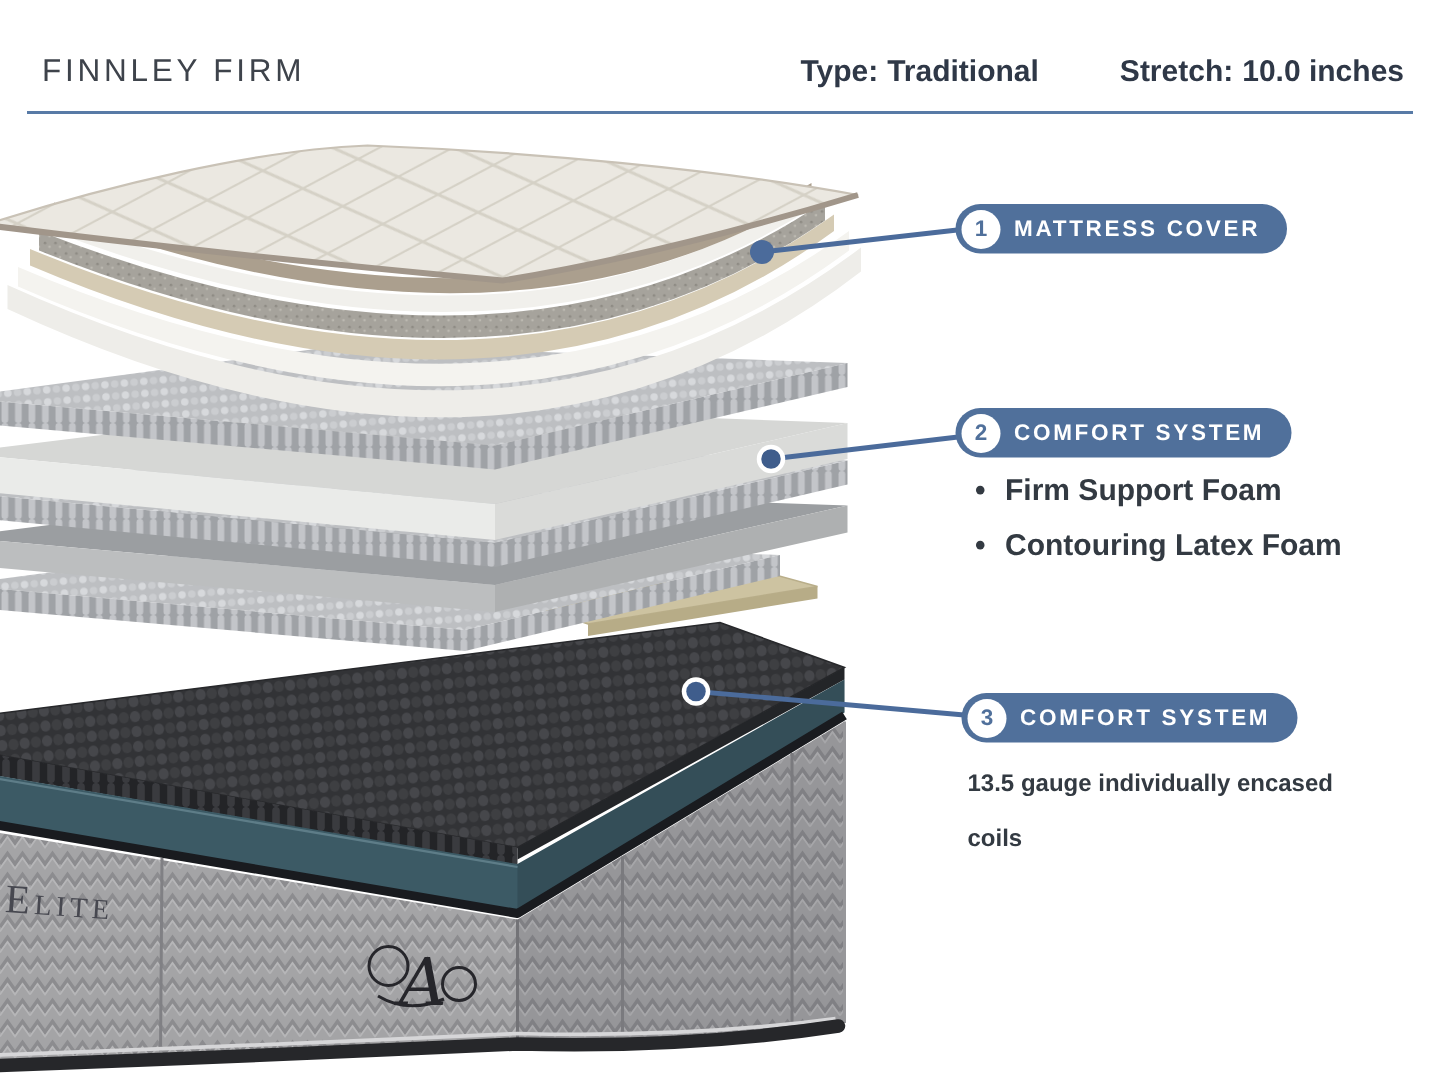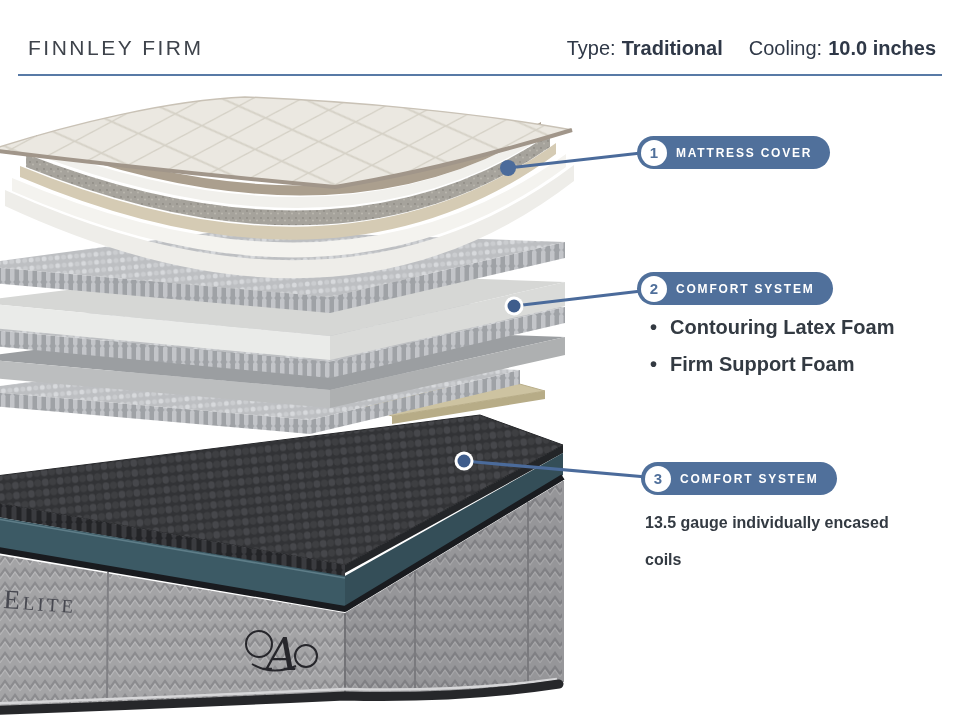--- a/index.html
+++ b/index.html
@@ -5,50 +5,50 @@
   html,body{margin:0;padding:0;background:#fff;}
   .stage{position:relative;width:960px;height:720px;background:#ffffff;overflow:hidden;
          font-family:"Liberation Sans", sans-serif;}
   
   .hdr{position:absolute;left:18px;right:18px;top:0;height:76px;
        border-bottom:2px solid #587aa6;display:flex;align-items:flex-end;
        justify-content:space-between;padding-bottom:14px;box-sizing:border-box;}
   .title{margin:0;font-size:21px;font-weight:500;letter-spacing:2.5px;color:#3e434b;padding-left:10px;}
   .specs{display:flex;align-items:baseline;gap:26px;font-size:20px;color:#2f3847;padding-right:6px;}
   .spec{white-space:nowrap;}
-  .spec .lab{font-weight:400;}
+  .spec .lab{font-weight:700;margin-left:28px;}
   .spec .val{font-weight:700;margin-left:6px;text-align:right;}
   
   svg.art{position:absolute;left:0;top:90px;}
   
   .badge{position:absolute;height:33px;background:#50709b;border-radius:17px;
          display:inline-flex;align-items:center;gap:9px;padding:0 18px 0 4px;box-sizing:border-box;}
   .badge-num{width:26px;height:26px;border-radius:50%;background:#fff;color:#50709b;
              font-size:15px;font-weight:700;display:flex;align-items:center;justify-content:center;}
-  .badge-label{color:#ffffff;font-size:12px;font-weight:700;letter-spacing:1.8px;white-space:nowrap;}
+  .badge-label{color:#ffffff;font-size:15px;font-weight:700;letter-spacing:1.8px;white-space:nowrap;}
   .desc{position:absolute;font-size:20px;font-weight:600;color:#3a4048;white-space:nowrap;}
   .bullets{position:absolute;margin:0;padding:0;list-style:none;}
   .bullets li{font-size:20px;font-weight:700;color:#333a42;margin-bottom:14px;white-space:nowrap;}
   .bullets li::before{content:"•";margin-right:13px;}
   .support-desc{position:absolute;font-size:16px;font-weight:700;color:#333a42;
                 width:262px;line-height:37px;}
 </style>
 </head>
 <body>
 
 <div class="stage">
 
   <div class="hdr">
     <h1 class="title">FINNLEY FIRM</h1>
     <div class="specs">
       <span class="spec">
         <span class="lab">Type:</span><span class="val">Traditional</span>
       </span>
       <span class="spec">
-        <span class="lab">Cooling:</span><span class="val">10.0 inches</span>
+        <span class="lab">Stretch:</span><span class="val">10.0 inches</span>
       </span>
     </div>
   </div>
 
   <svg class="art" width="960" height="630" viewBox="0 0 960 630">
     <defs>
       <pattern id="quilt" patternUnits="userSpaceOnUse" width="64" height="30" patternTransform="rotate(-7) skewX(-25)">
         <rect width="64" height="30" fill="#ebe8e1"></rect>
         <path d="M0,15 L32,0 L64,15 L32,30 Z" fill="none" stroke="#d5d1c6" stroke-width="1.6"></path>
       </pattern>
@@ -175,22 +175,22 @@
   <div class="badge" style="left:637px;top:136px;">
     <span class="badge-num">1</span>
     <span class="badge-label">MATTRESS COVER</span>
   </div>
 
   <div class="badge" style="left:637px;top:272px;">
     <span class="badge-num">2</span>
     <span class="badge-label">COMFORT SYSTEM</span>
   </div>
   <ul class="bullets" style="left:650px;top:316px;">
+    <li>Firm Support Foam</li>
     <li>Contouring Latex Foam</li>
-    <li>Firm Support Foam</li>
   </ul>
 
   <div class="badge" style="left:641px;top:462px;">
     <span class="badge-num">3</span>
     <span class="badge-label">COMFORT SYSTEM</span>
   </div>
   <div class="support-desc" style="left:645px;top:504px;">13.5 gauge individually encased coils</div>
 
 </div>
 

